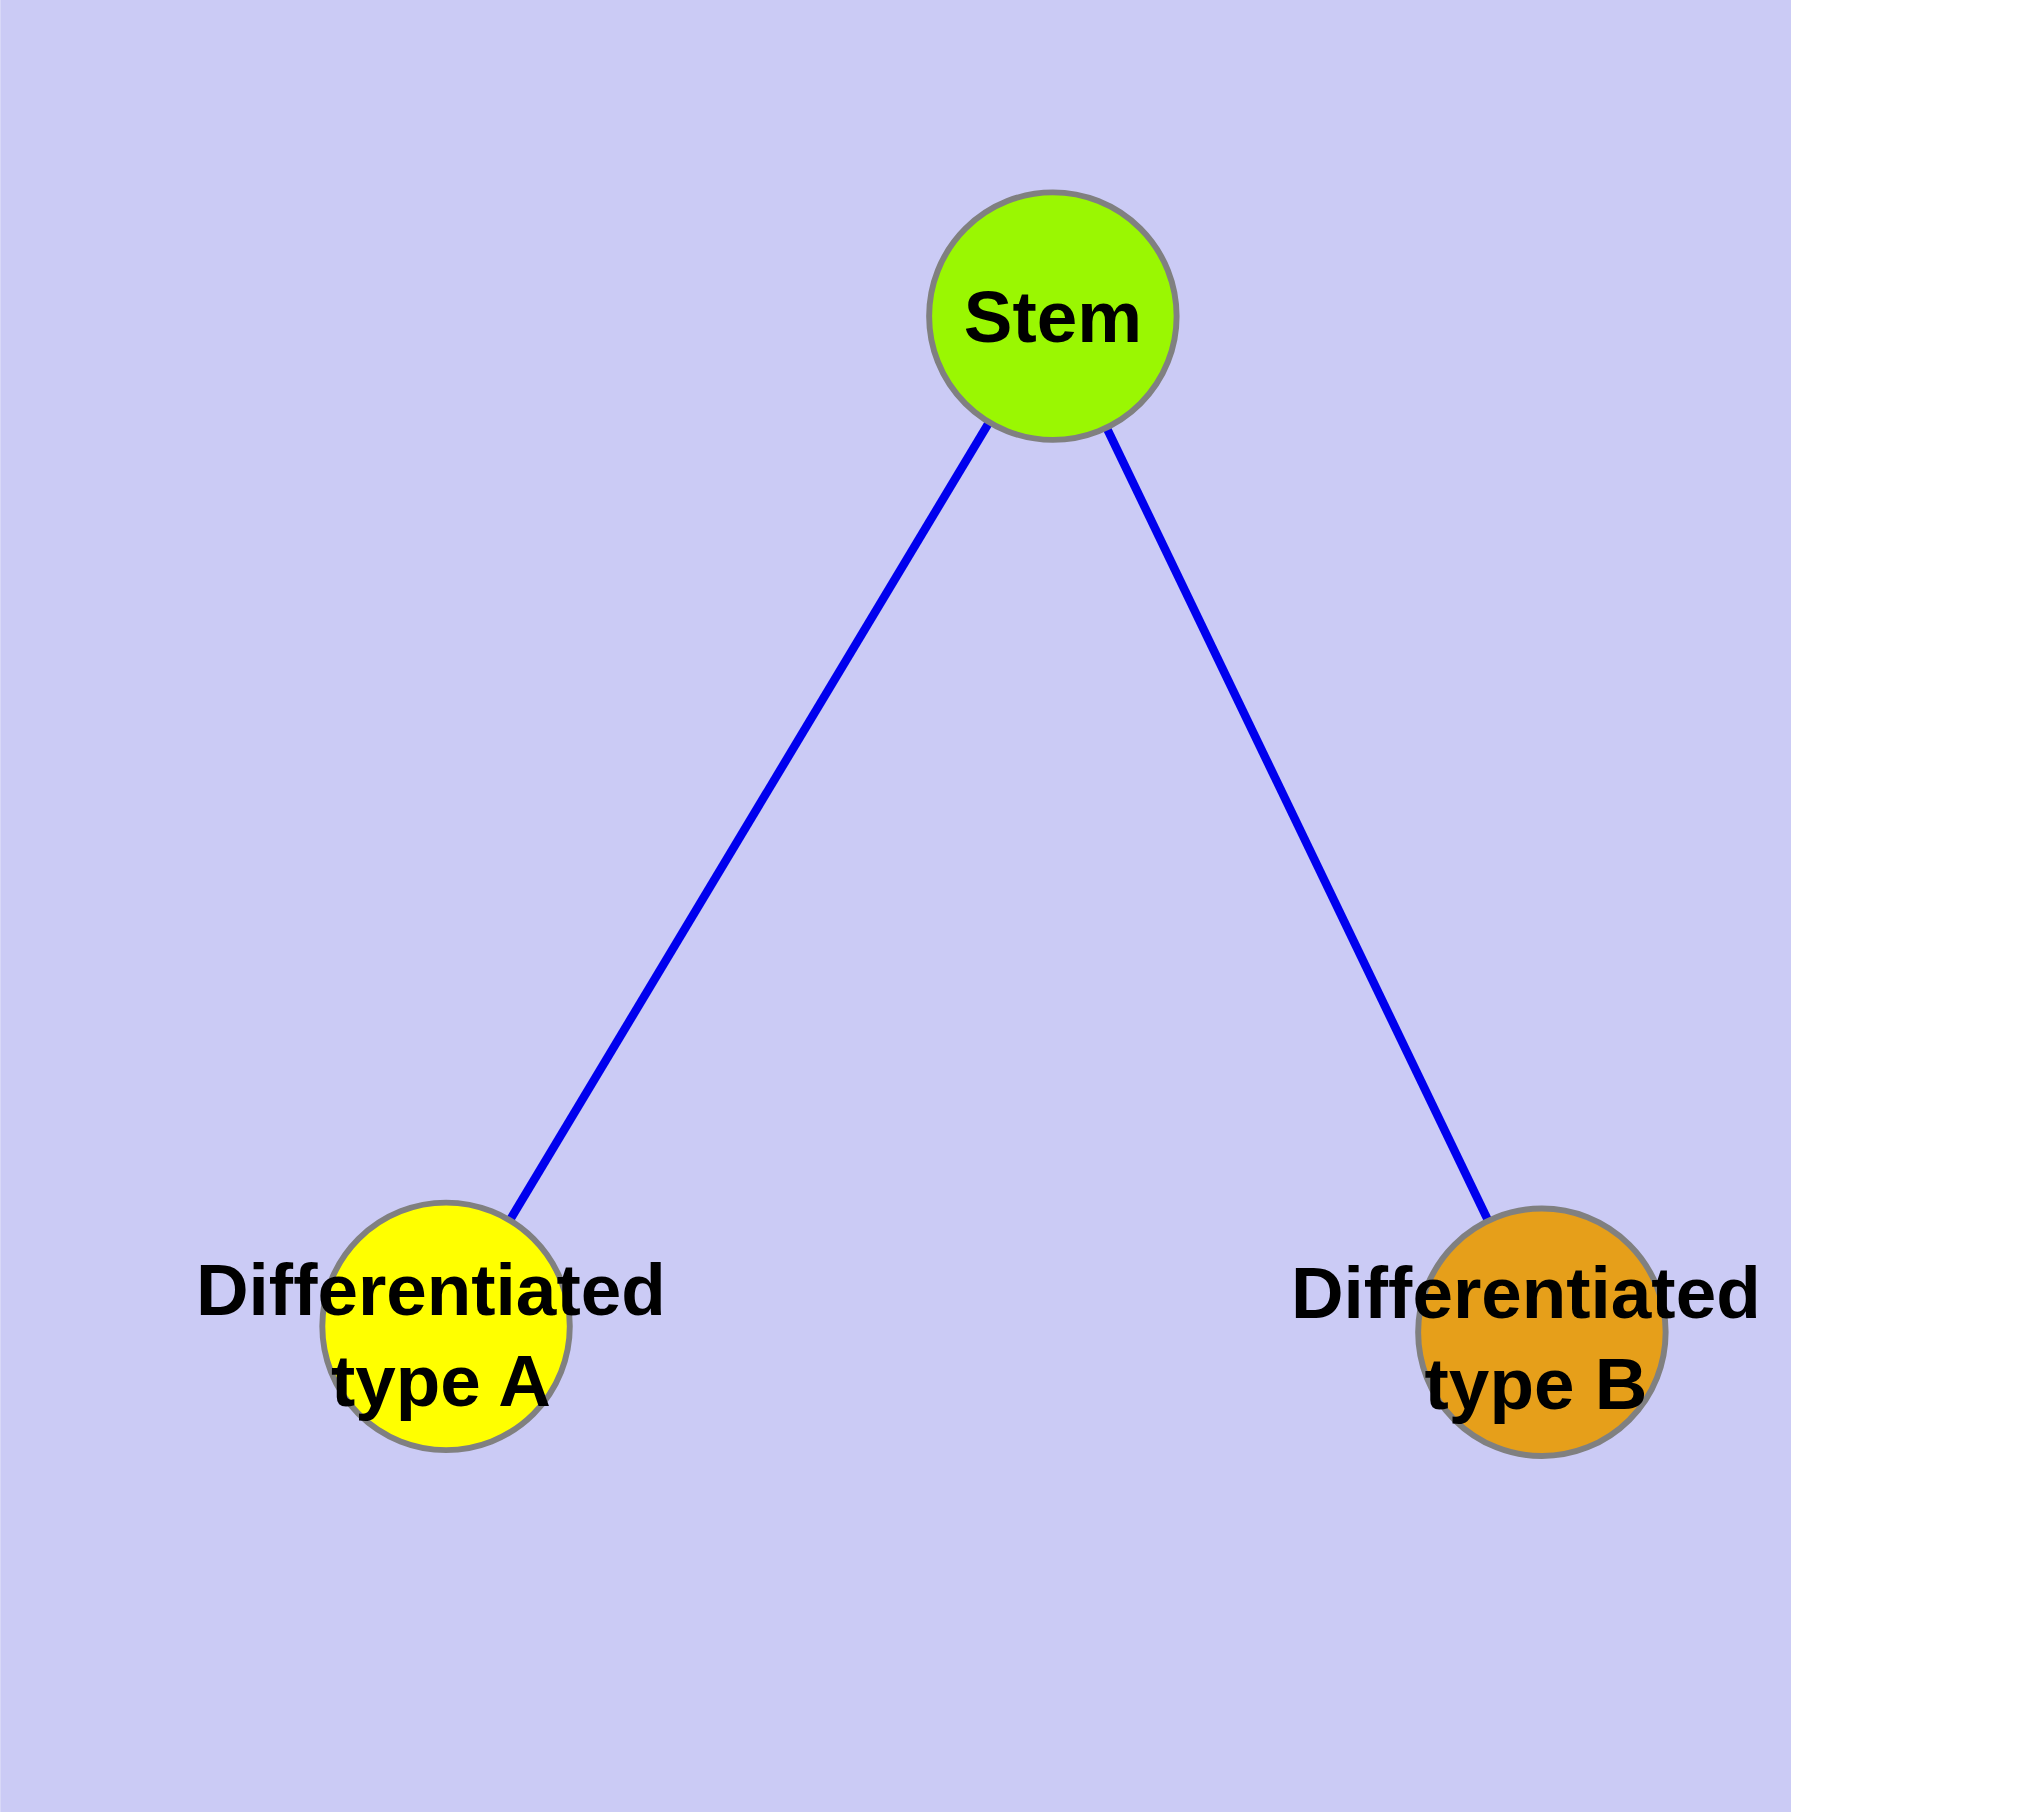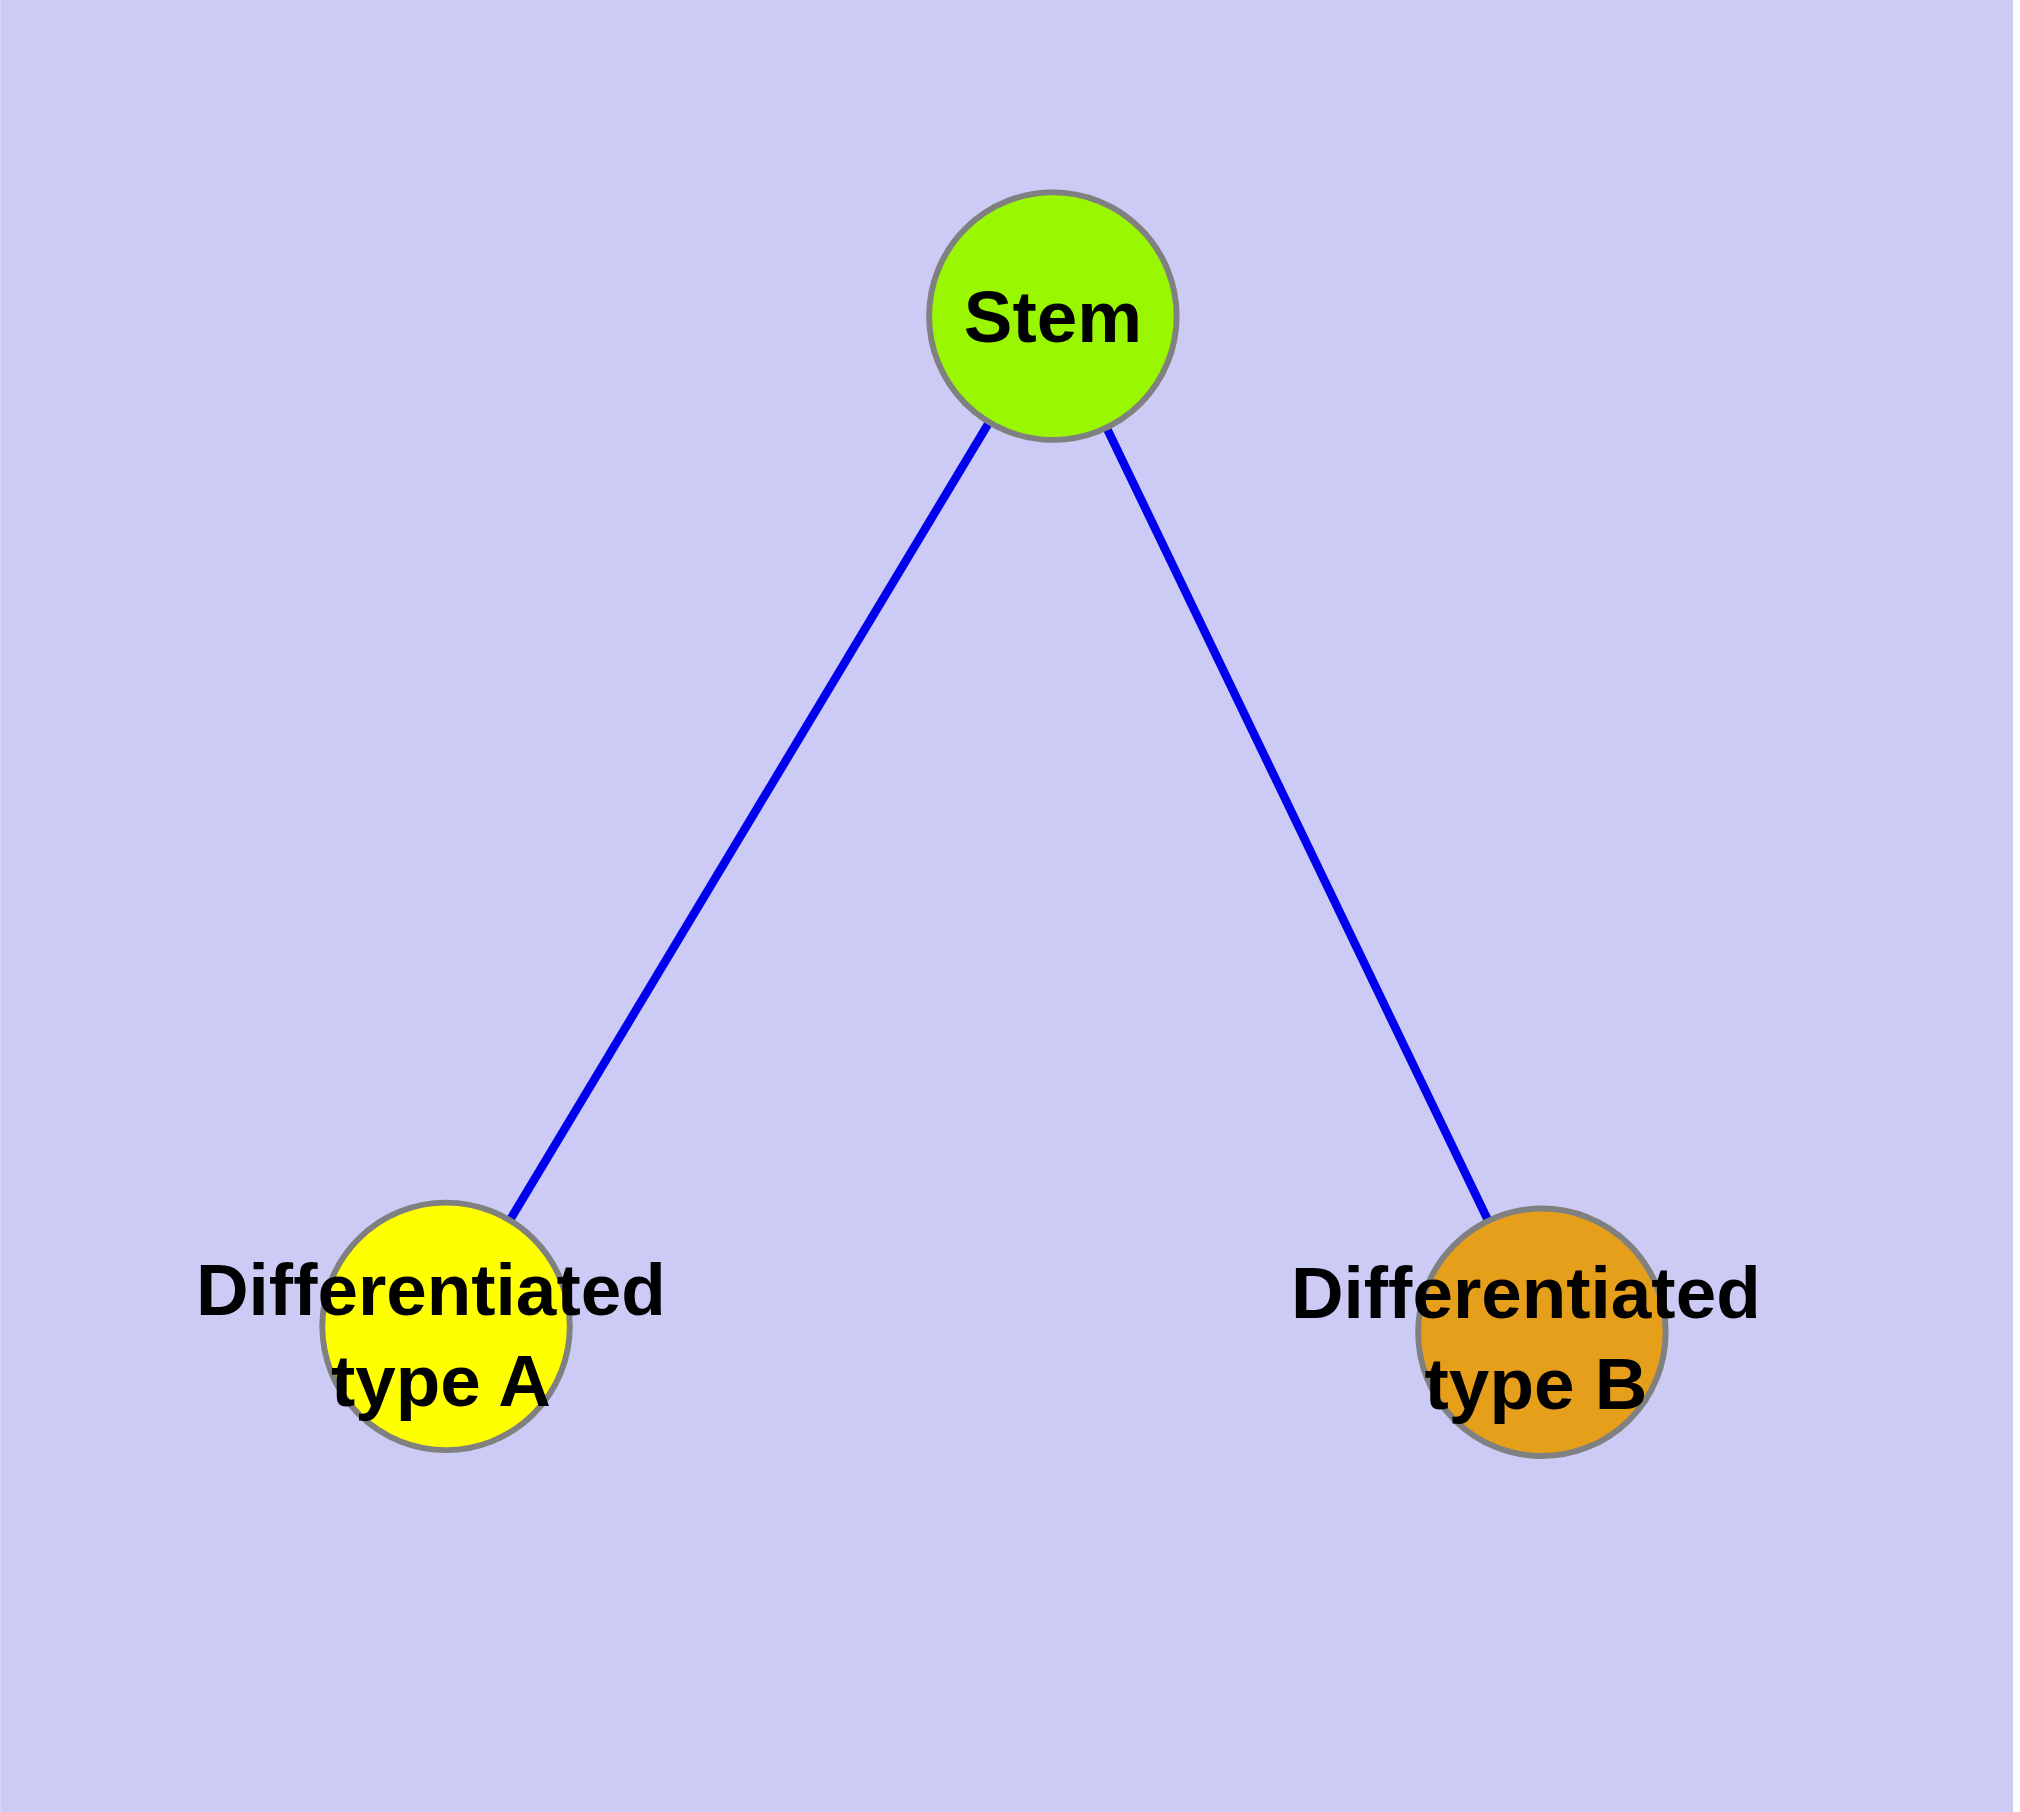--- a/index.html
+++ b/index.html
@@ -1,24 +1,23 @@
 <!DOCTYPE html>
 <html style="font-size:13.6px"><head>
 <meta charset="utf-8">
 <style>
   html, body {
     margin: 0;
     padding: 0;
   }
   #stage {
     position: relative;
-    width: 1996px;
+    width: 1791px;
     height: 1812px;
     overflow: hidden;
-    padding-left: 17px;
   }
   #stage svg {
     position: absolute;
     left: 0;
     top: 0;
     display: block;
   }
   .edge-line {
     stroke-width: 10px;
     stroke-linecap: butt;

